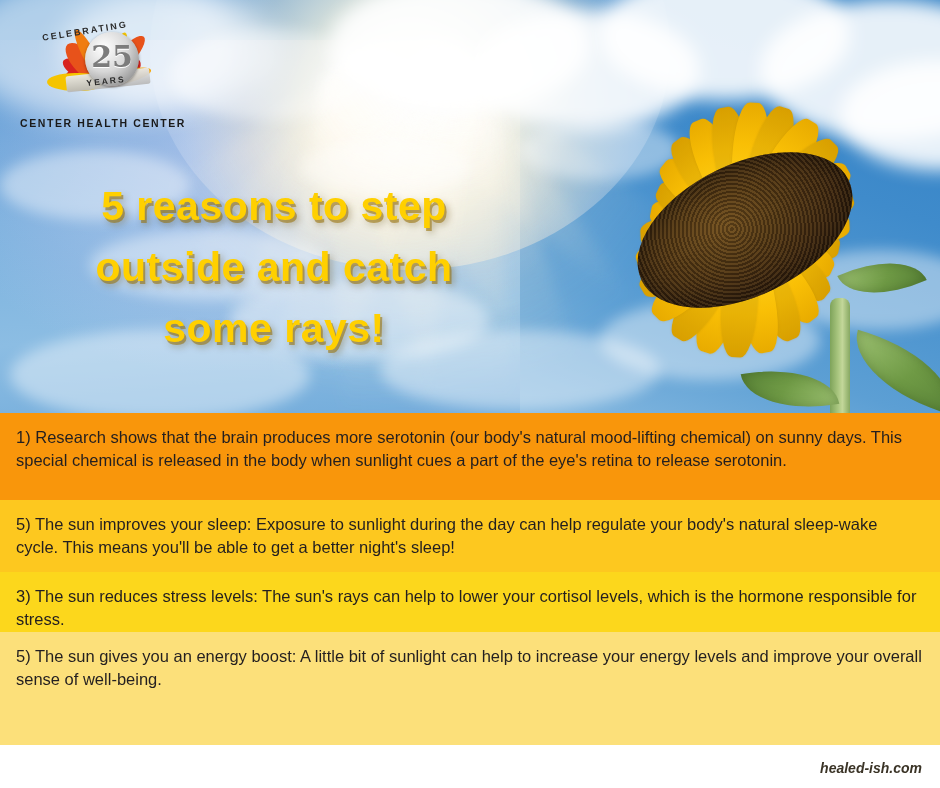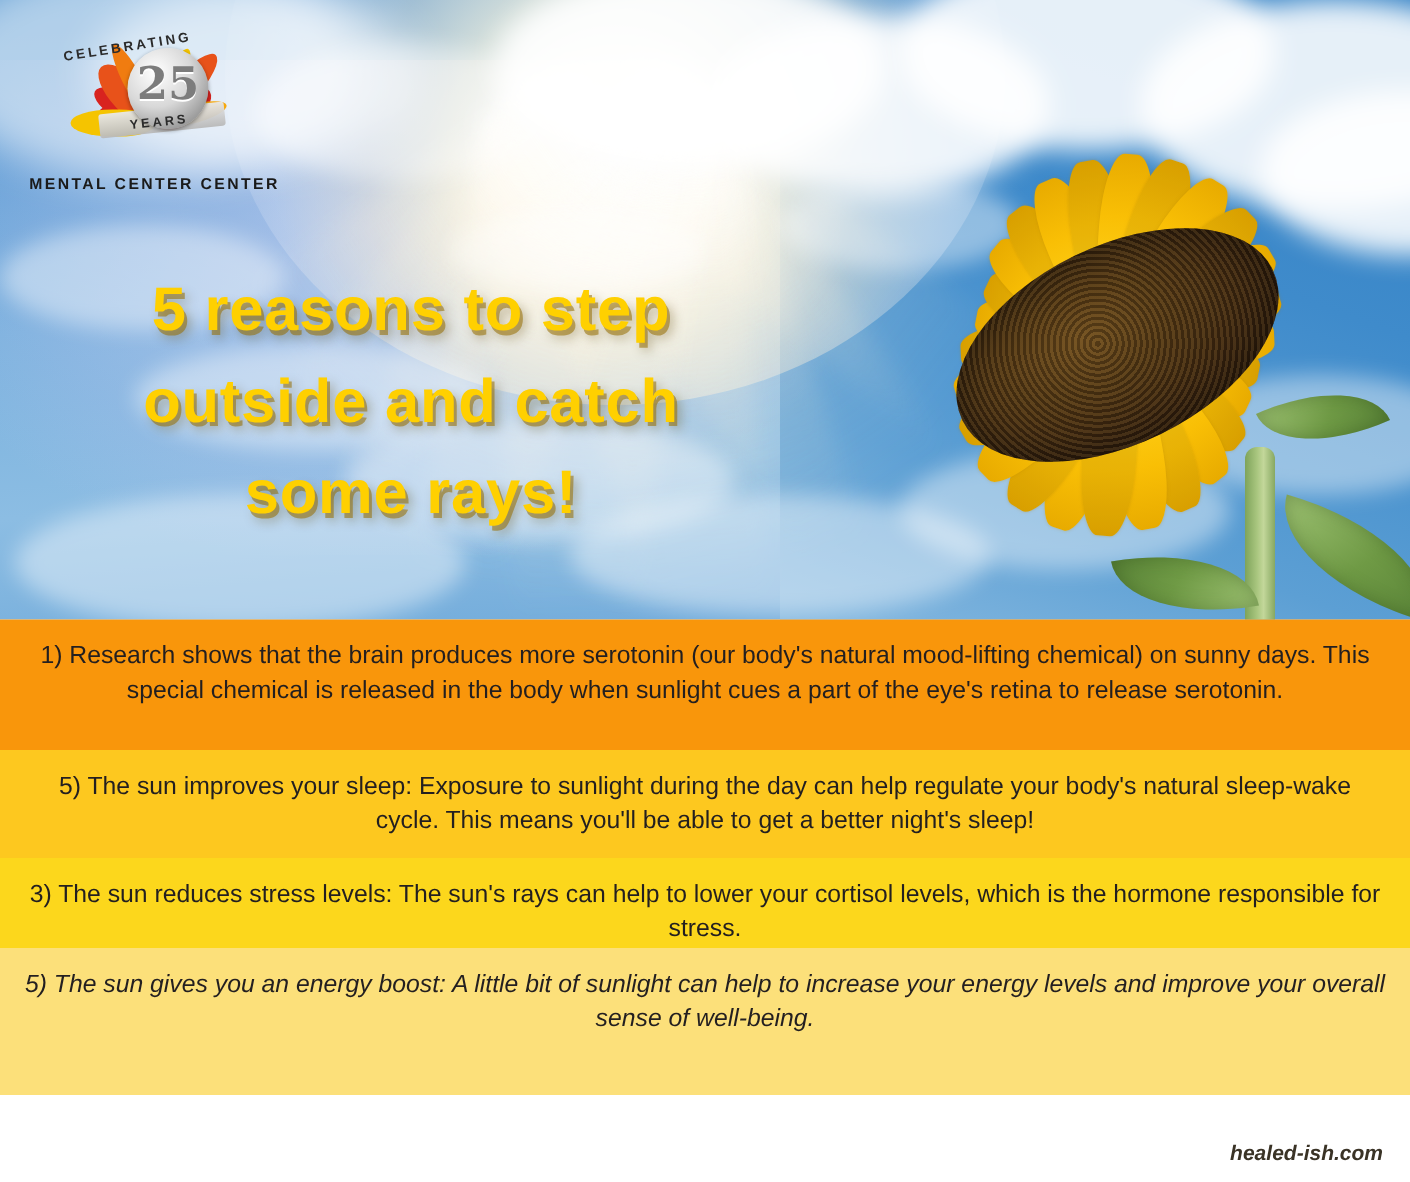--- a/index.html
+++ b/index.html
@@ -65,21 +65,21 @@
        font-family:"Liberation Sans",sans-serif;font-weight:700;font-size:9px;letter-spacing:2px;
        color:#2b2b2b;transform:rotate(-9deg);}
   .years{position:absolute;left:62px;top:66px;width:72px;text-align:center;
        font-family:"Liberation Sans",sans-serif;font-weight:700;font-size:8.5px;letter-spacing:2px;
        color:#2b2b2b;transform:rotate(-6deg);}
   .ribbon{position:absolute;left:58px;top:62px;width:84px;height:16px;transform:rotate(-6deg);
        background:linear-gradient(180deg,#e9e9e9,#b9b9b9);border-radius:2px;opacity:.95;}
 
   
   .bands{position:absolute;left:0;top:413px;width:940px;height:375px;}
-  .band{box-sizing:border-box;padding:13px 16px 23px 16px;text-align:center;}
+  .band{box-sizing:border-box;padding:13px 16px 23px 16px;}
   .band p{margin:0;font-family:"Liberation Sans",sans-serif;font-size:16.5px;line-height:22.5px;
           color:#231f20;font-weight:400;}
   .watermark{position:absolute;right:18px;bottom:12px;font-family:"Liberation Sans",sans-serif;
           font-style:italic;font-weight:700;font-size:14px;color:#3a3326;}
 </style>
 </head>
 <body>
 
 <div id="poster">
 
@@ -169,38 +169,38 @@
         <div class="burst-ray" style="width: 23px; height: 42px; left: 83.5px; top: 30px; background: rgb(216, 35, 31); transform: rotate(60deg);"></div>
         <div class="burst-ray" style="width: 13px; height: 49px; left: 88.5px; top: 23px; background: rgb(247, 168, 12); transform: rotate(76deg);"></div>
         <div class="burst-ray" style="width: 18px; height: 56px; left: 86px; top: 16px; background: rgb(245, 196, 0); transform: rotate(-90deg);"></div>
       </div>
     <div class="ribbon"></div>
     <div class="medal">
       <div class="medal-25">25</div>
     </div>
     <div class="celebrating">CELEBRATING</div>
     <div class="years">YEARS</div>
-    <div class="logo-sub">MENTAL CENTER CENTER</div>
+    <div class="logo-sub">CENTER HEALTH CENTER</div>
   </div>
 
   <div class="headline">
     <div class="line">5 reasons to step</div>
     <div class="line">outside and catch</div>
     <div class="line">some rays!</div>
   </div>
 
   <div class="bands" id="bands">
       <div class="band" style="background: rgb(249, 150, 11); height: 87px;">
         <p>1) Research shows that the brain produces more serotonin (our body's natural mood-lifting chemical) on sunny days. This special chemical is released in the body when sunlight cues a part of the eye's retina to release serotonin.</p>
       </div>
       <div class="band" style="background: rgb(253, 200, 31); height: 72px;">
         <p>5) The sun improves your sleep: Exposure to sunlight during the day can help regulate your body's natural sleep-wake cycle. This means you'll be able to get a better night's sleep!</p>
       </div>
       <div class="band" style="background: rgb(252, 215, 28); height: 60px;">
         <p>3) The sun reduces stress levels: The sun's rays can help to lower your cortisol levels, which is the hormone responsible for stress.</p>
       </div>
-      <div class="band" style="background: rgb(252, 224, 122); height: 98px; font-style: italic;">
+      <div class="band" style="background: rgb(252, 224, 122); height: 113px;">
         <p>5) The sun gives you an energy boost: A little bit of sunlight can help to increase your energy levels and improve your overall sense of well-being.</p>
       </div>
     </div>
 
   <div class="watermark">healed-ish.com</div>
 </div>
 
 </body></html>

